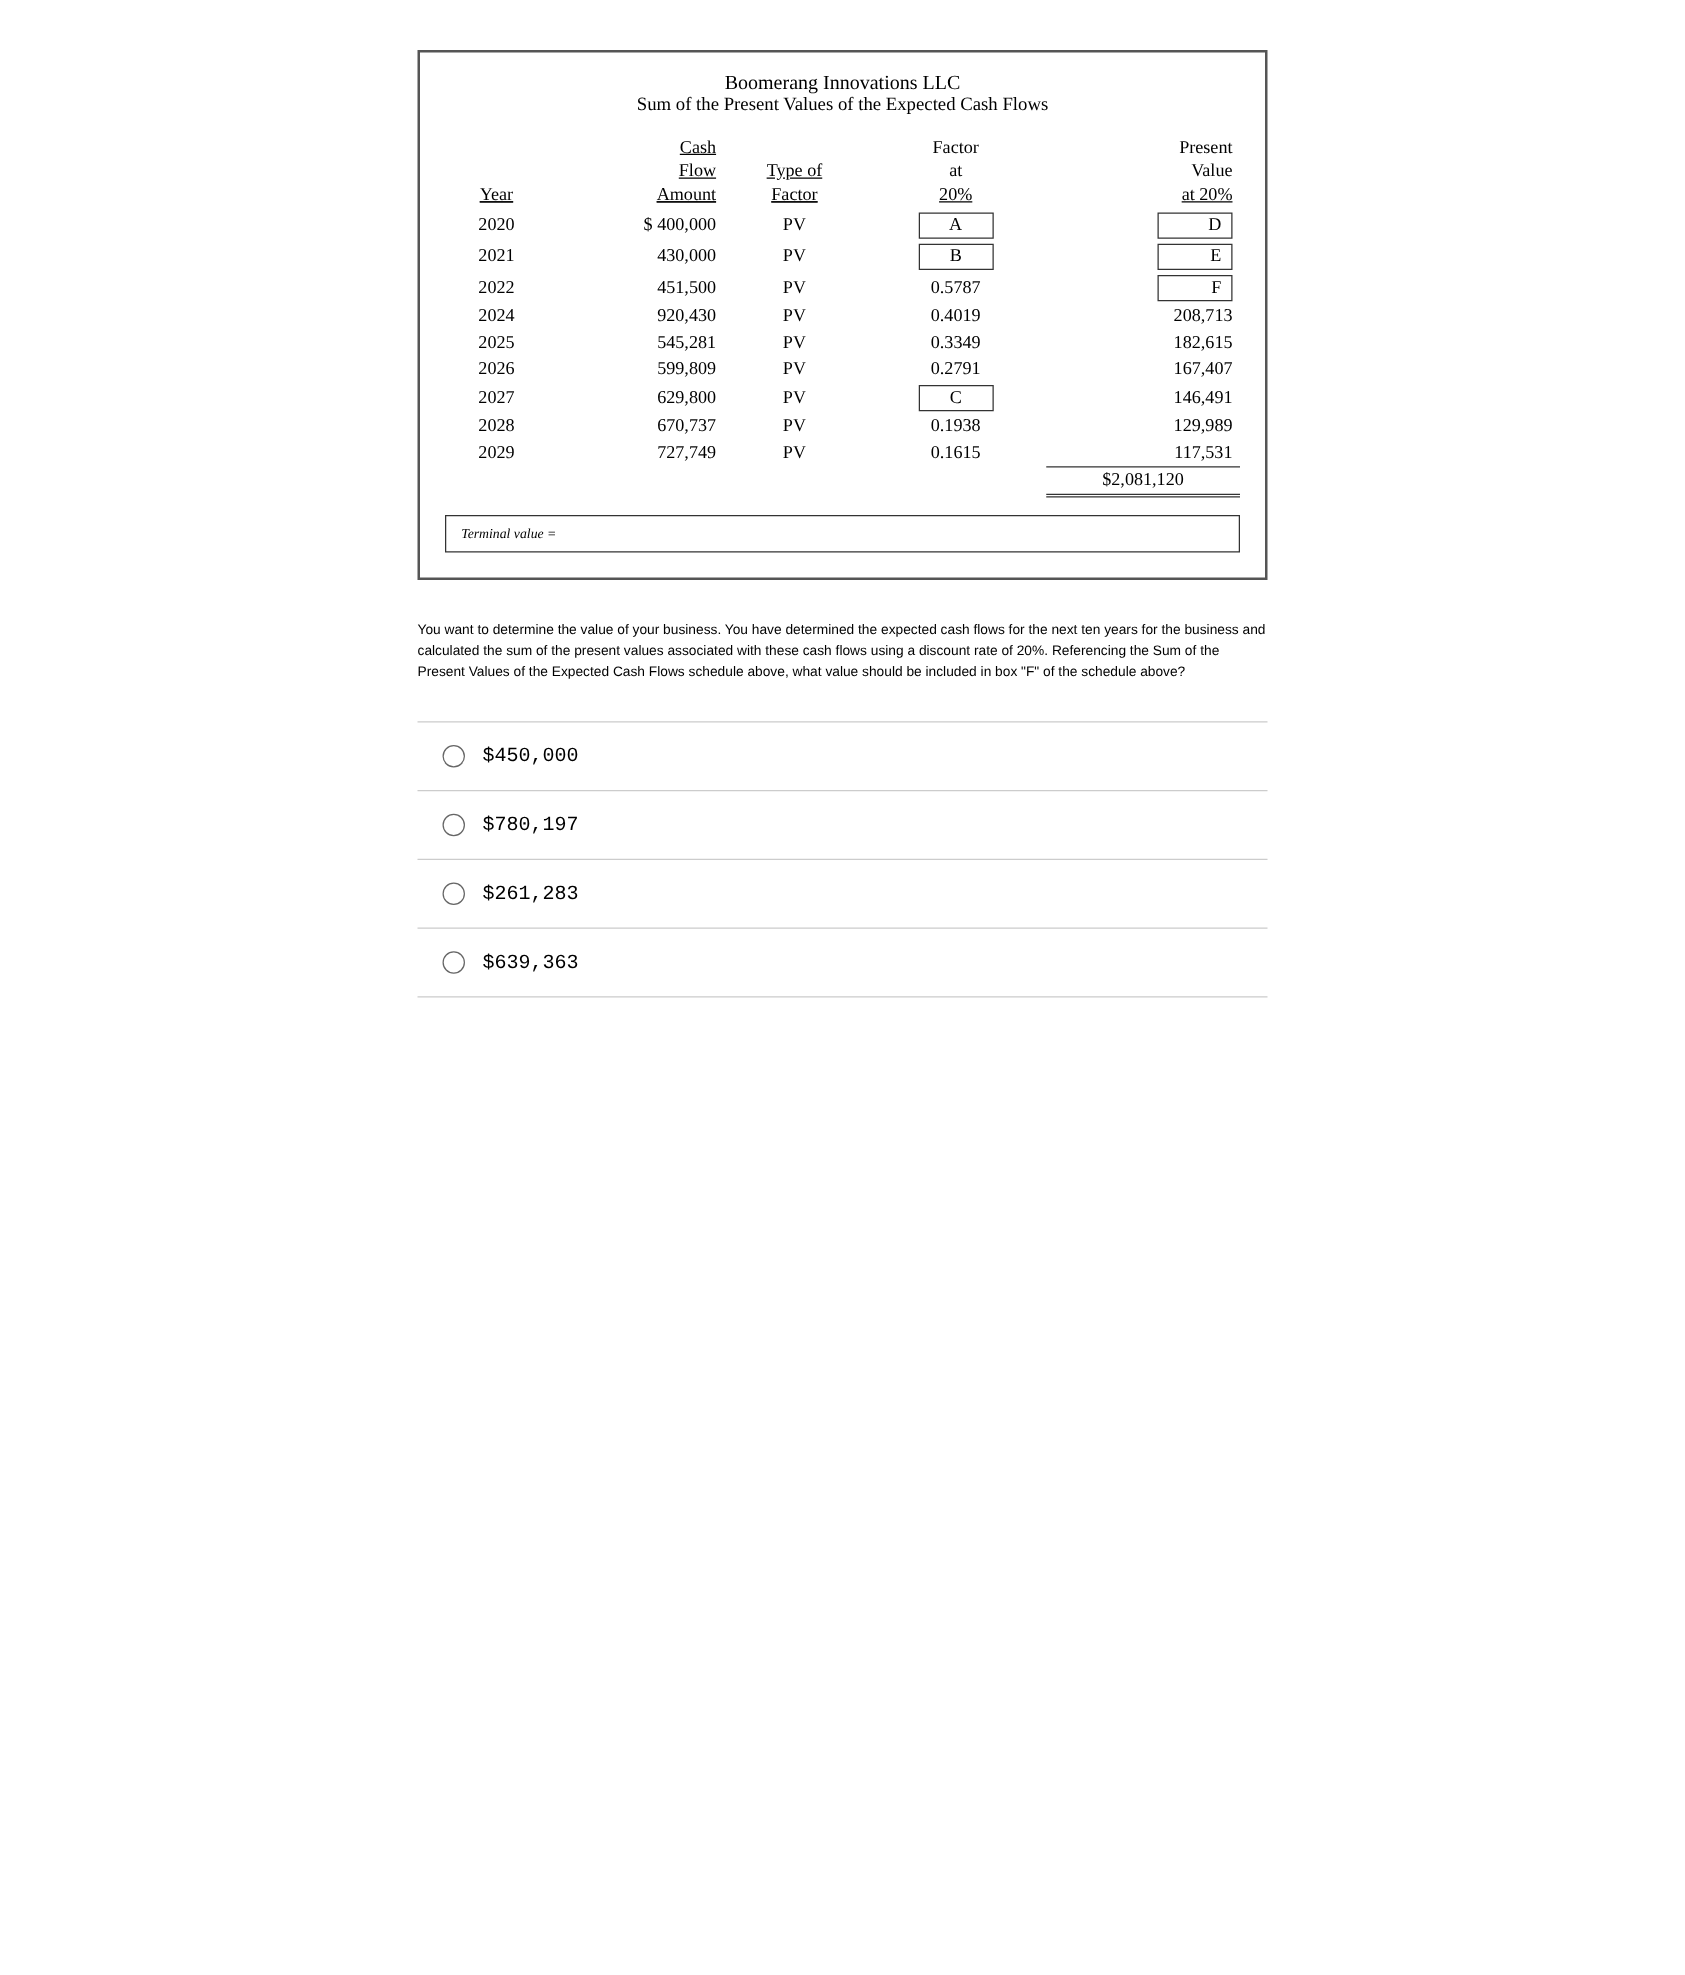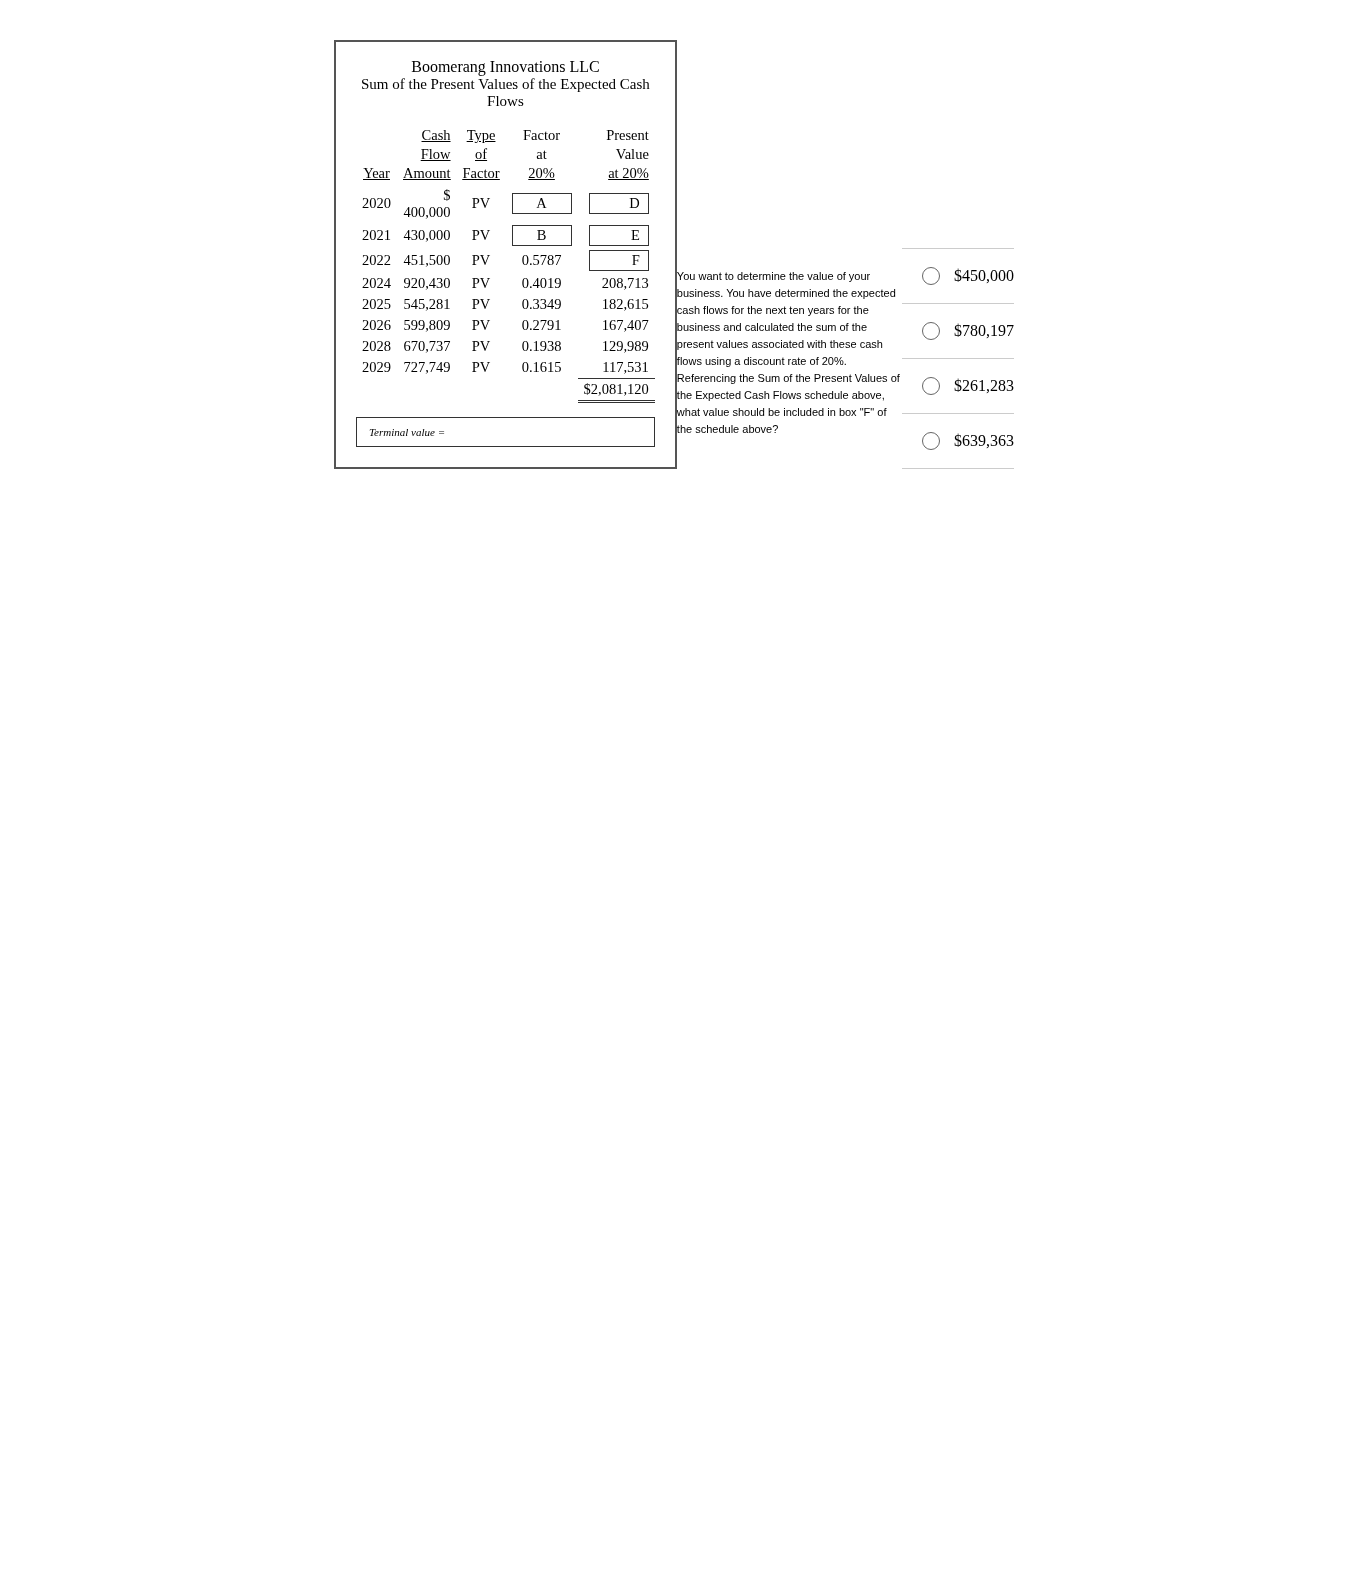--- a/index.html
+++ b/index.html
@@ -7,22 +7,22 @@
       font-family: 'Times New Roman', Times, serif;
       background: #fff;
       color: #000;
       width: 1348px;
       min-height: 1580px;
       padding: 40px 80px;
     }
 
     .outer-container {
       display: flex;
-      flex-direction: row;
-      align-items: flex-end;
+      flex-direction: column;
+      align-items: center;
       max-width: 680px;
       margin: 0 auto;
     }
 
     .table-wrapper {
       border: 2px solid #555;
       padding: 16px 20px 20px 20px;
       width: 100%;
       background: #fff;
     }
@@ -165,21 +165,21 @@
     .answer-options {
       width: 100%;
       max-width: 960px;
     }
 
     .answer-option {
       display: flex;
       align-items: center;
       padding: 18px 0 18px 20px;
       border-bottom: 1px solid #ccc;
-      font-family: Liberation Serif, serif;
+      font-family: Liberation Mono, monospace;
       font-size: 16px;
       gap: 14px;
     }
 
     .answer-option:first-child {
       border-top: 1px solid #ccc;
     }
 
     .radio-circle {
       width: 18px;
@@ -268,20 +268,27 @@
             <td class="pv-col">PV</td>
             <td class="factor-col">0.3349</td>
             <td class="pv-value-col">182,615</td>
           </tr>
           <tr>
             <td class="year-col">2026</td>
             <td class="amount-col">599,809</td>
             <td class="pv-col">PV</td>
             <td class="factor-col">0.2791</td>
             <td class="pv-value-col">167,407</td>
+          </tr>
+          <tr>
+            <td class="year-col">2027</td>
+            <td class="amount-col">629,800</td>
+            <td class="pv-col">PV</td>
+            <td class="factor-col"><span class="boxed-cell">C</span></td>
+            <td class="pv-value-col">146,491</td>
           </tr>
           <tr>
             <td class="year-col">2028</td>
             <td class="amount-col">670,737</td>
             <td class="pv-col">PV</td>
             <td class="factor-col">0.1938</td>
             <td class="pv-value-col">129,989</td>
           </tr>
           <tr>
             <td class="year-col">2029</td>

